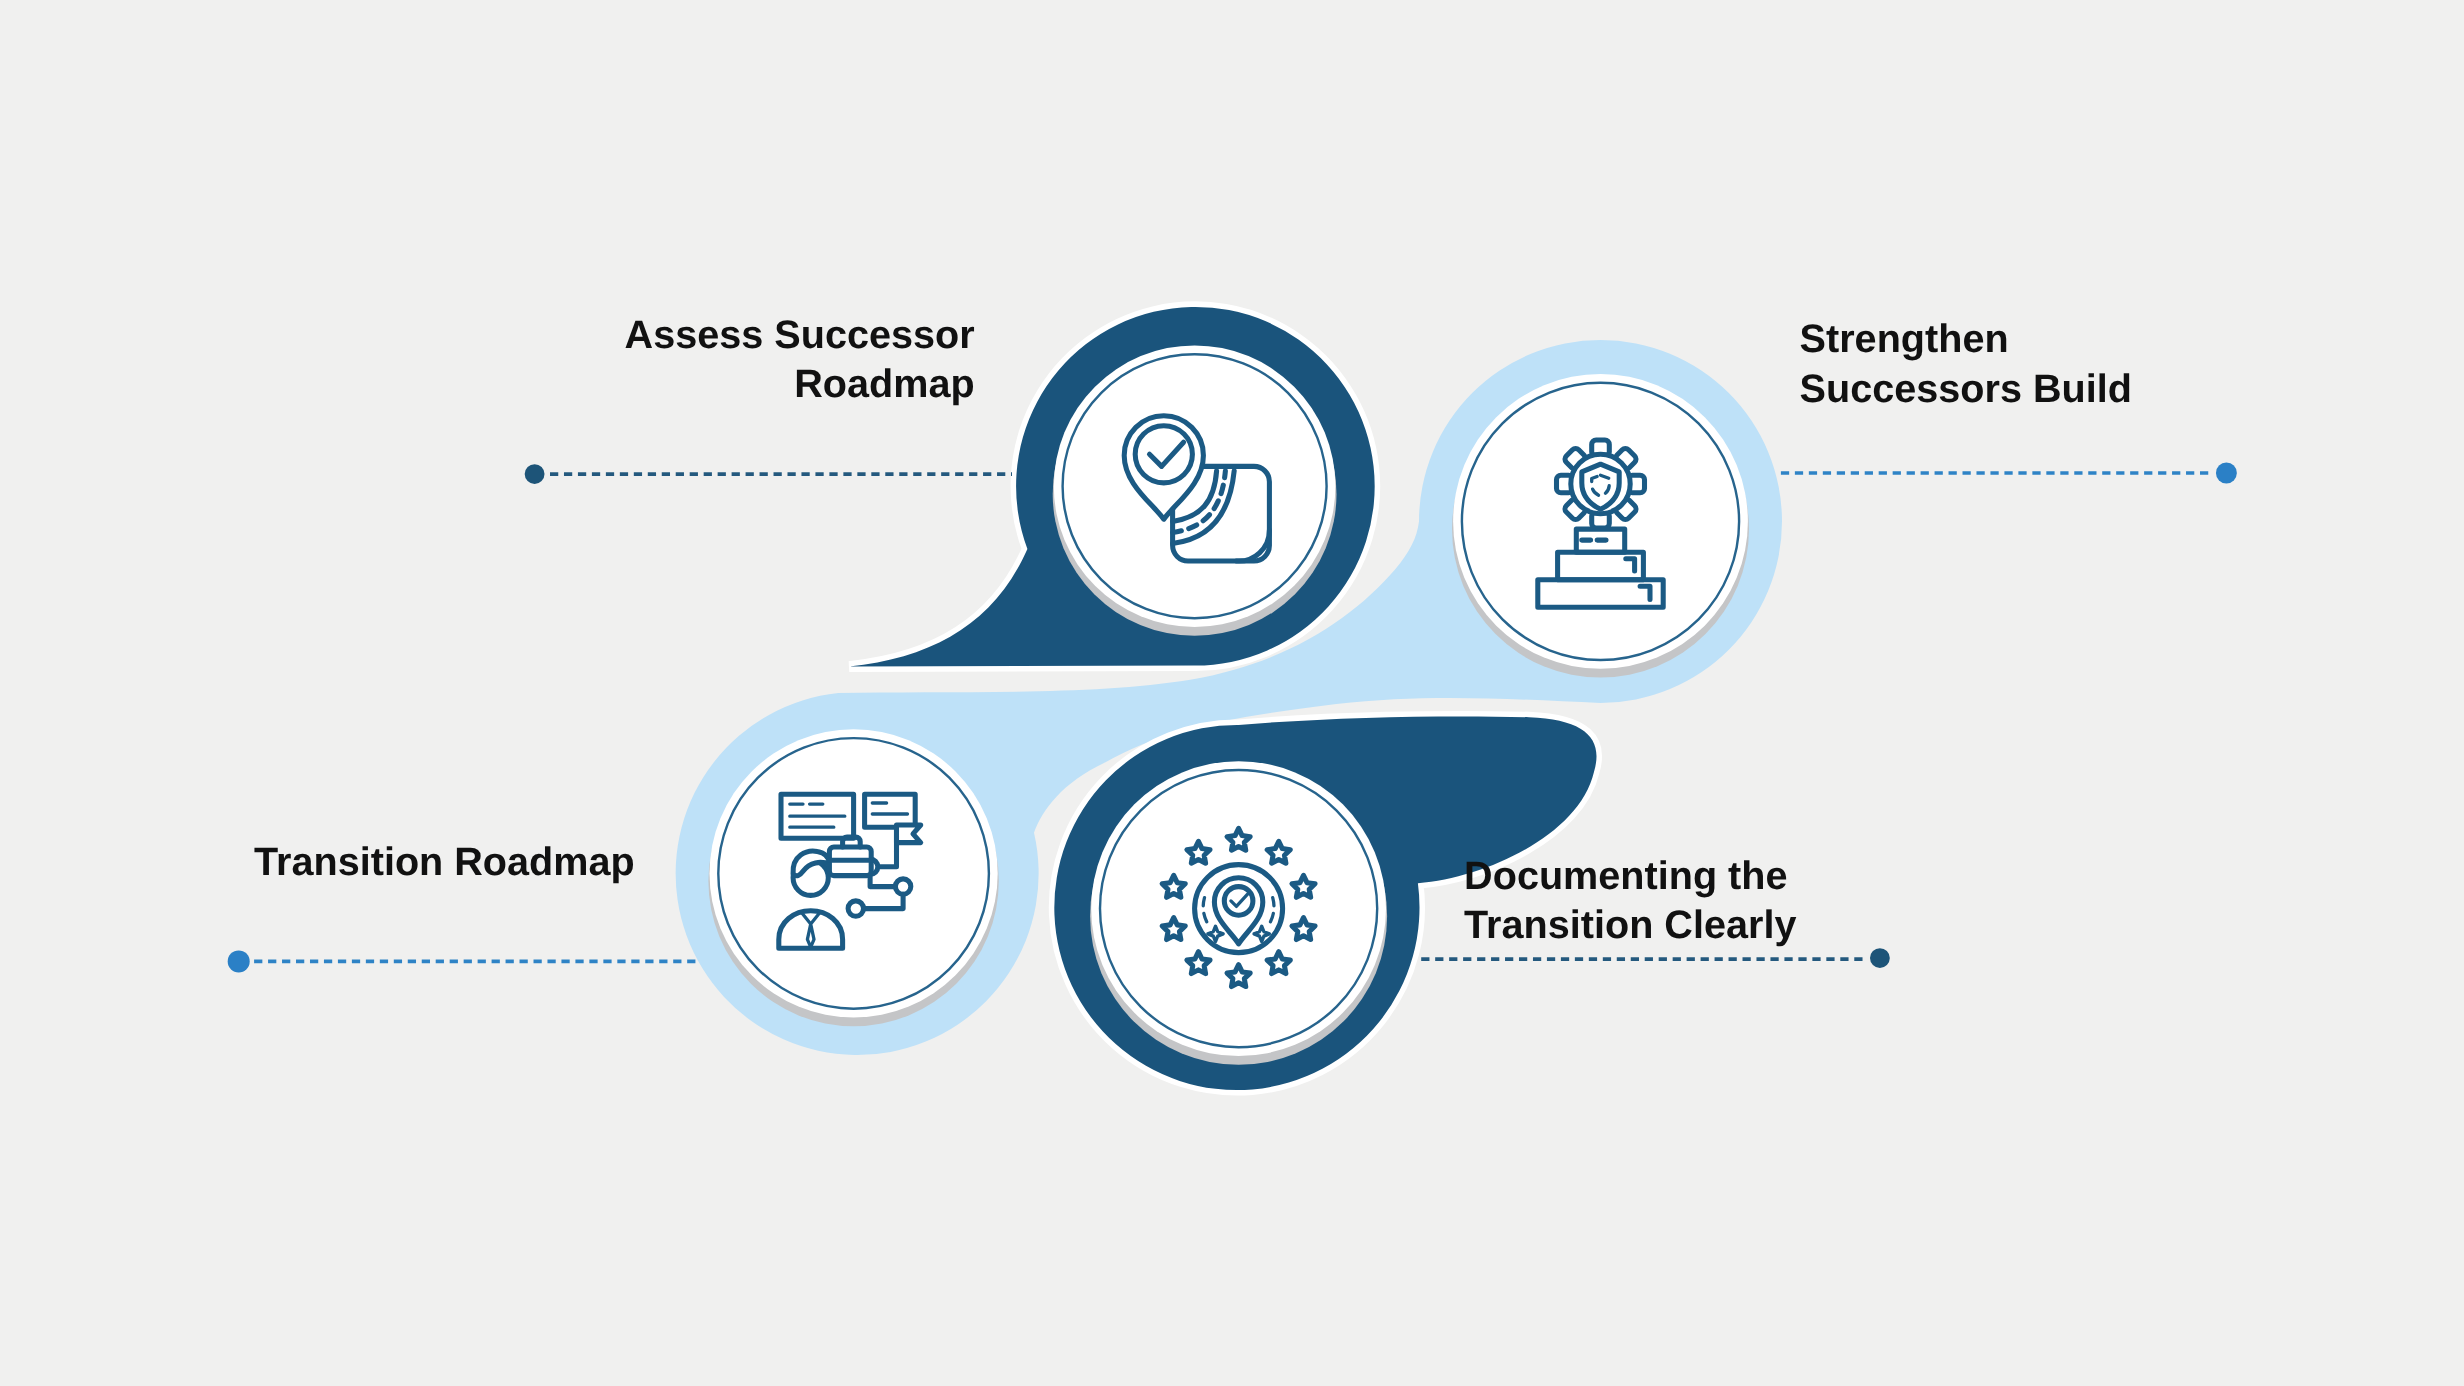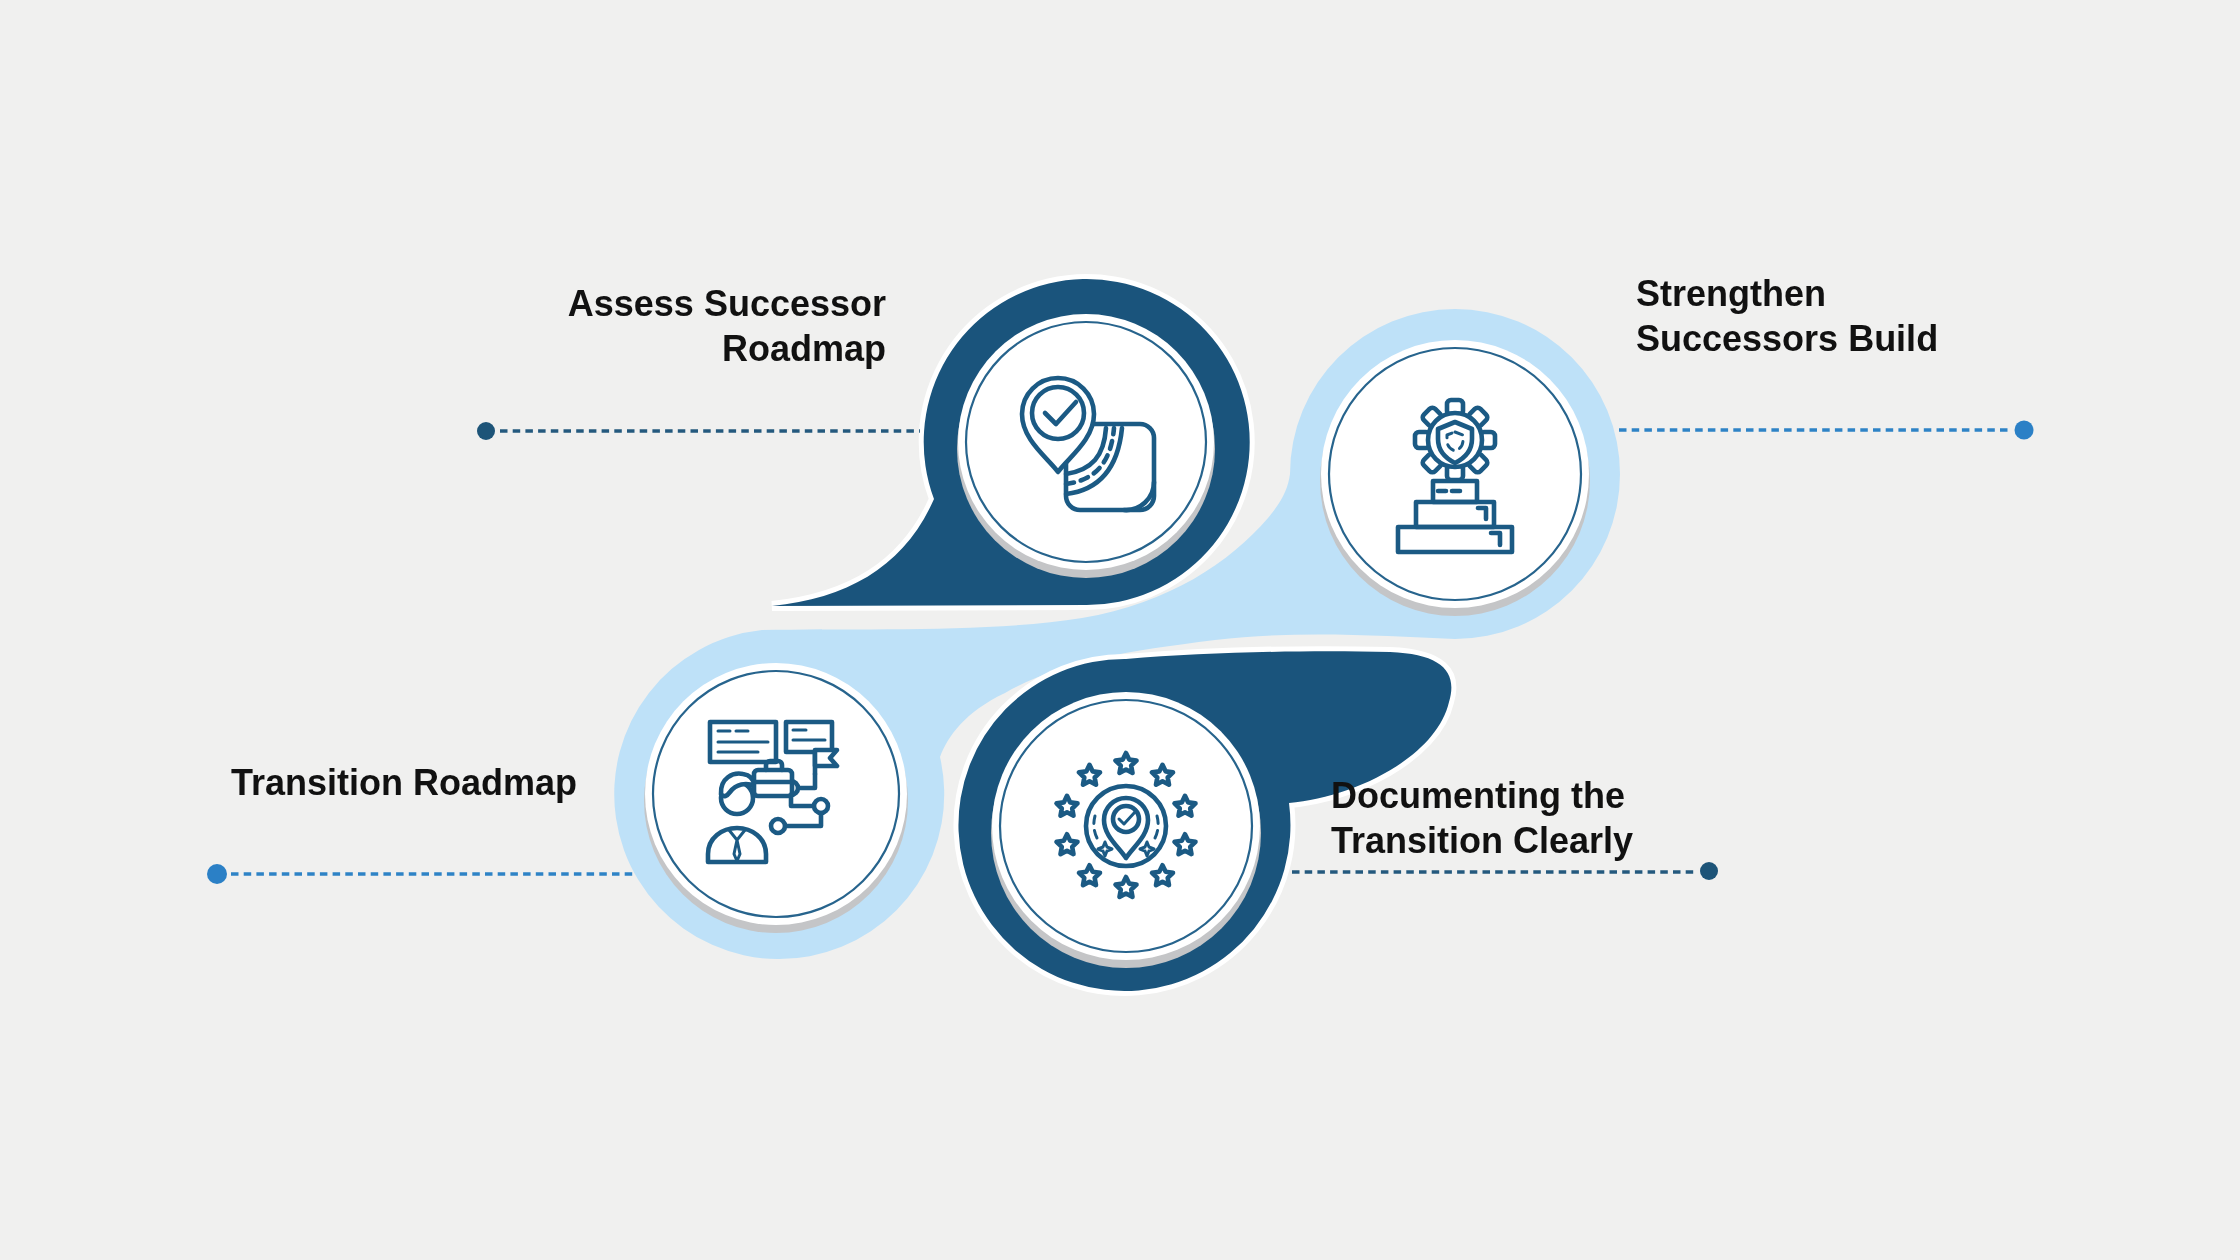--- a/index.html
+++ b/index.html
@@ -13,21 +13,21 @@
   body{width:2240px;height:1260px;overflow:hidden;background:var(--bg);
        font-family:"Liberation Sans", sans-serif;}
   .stage{position:relative;width:2240px;height:1260px;background:var(--bg);}
   .stage > svg{position:absolute;left:0;top:0;}
   .label{position:absolute;font-weight:700;font-size:36px;line-height:45px;
          color:var(--text);white-space:nowrap;}
   .label .ln{white-space:nowrap;}
   .align-right{text-align:right;}
   .align-left{text-align:left;}
   .label-0{top:281px;right:1354px;}
-  .label-1{top:271px;left:1636px;}
+  .label-1{top:285px;left:1636px;}
   .label-2{top:760px;right:1663px;}
   .label-3{top:773px;left:1331px;}
 
   
   .ribbon{fill:var(--light-blue);}
   .blob-dark{fill:var(--dark-blue);stroke:#FFFFFF;stroke-width:10;paint-order:stroke fill;}
   .c-shadow{fill:var(--shadow);}
   .c-white{fill:var(--white);}
   .c-line{fill:none;stroke:var(--circle-outline);stroke-width:2.2;}
   .ic{stroke:var(--icon-stroke);fill:none;stroke-width:4.6;

